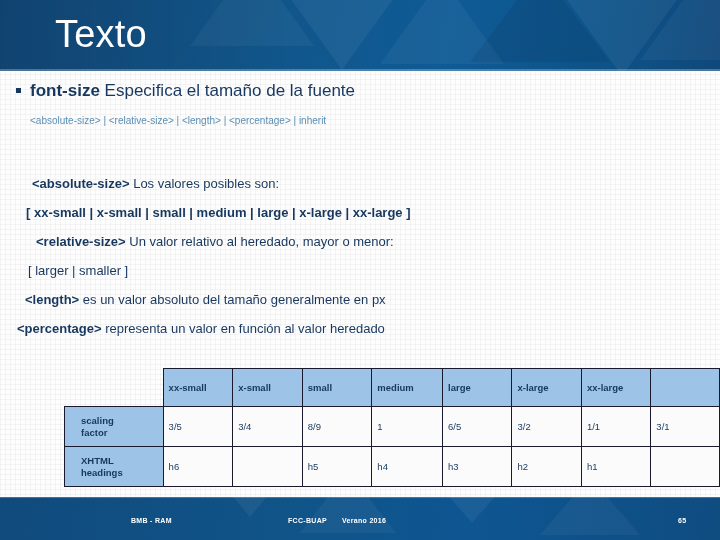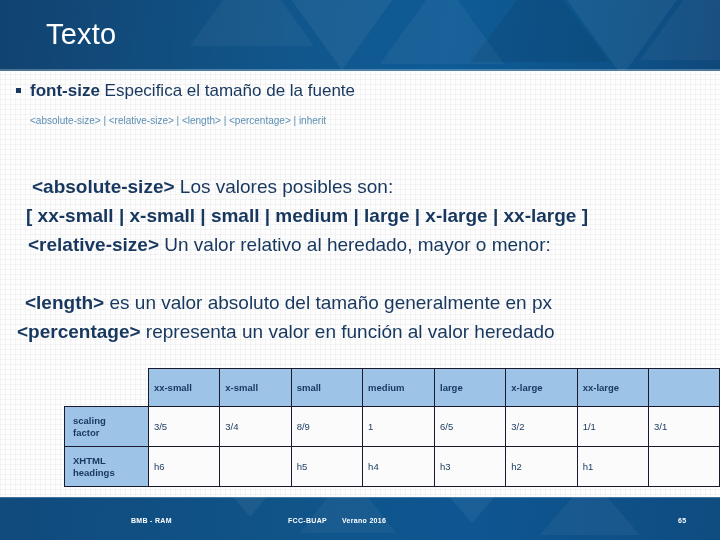--- a/index.html
+++ b/index.html
@@ -52,23 +52,23 @@
     border-color: transparent transparent rgba(0,0,0,0.07) transparent;
   }
   #header-shade-left {
     position: absolute;
     left: 0; top: 0;
     width: 300px; height: 71px;
     background: linear-gradient(90deg, rgba(0,0,0,0.10), rgba(0,0,0,0));
   }
   #title {
     position: absolute;
-    left: 46px;
+    left: 55px;
     top: 14px;
-    font-size: 29px;
+    font-size: 38px;
     line-height: 40px;
     color: #ffffff;
     letter-spacing: 0.2px;
     white-space: nowrap;
   }
   #header-bottom-edge {
     position: absolute;
     left: 0; top: 69px;
     width: 720px; height: 2px;
     background: rgba(255,255,255,0.25);
@@ -102,21 +102,21 @@
   }
   .lvl1 b { font-weight: bold; }
 
   .sub {
     font-size: 10px;
     color: #5c8fb5;
     font-weight: normal;
   }
 
   .lvl2 {
-    font-size: 19px;
+    font-size: 13px;
   }
   .lvl2 b { font-weight: bold; }
 
   
   #tbl {
     position: absolute;
     left: 64px;
     top: 368px;
     border-collapse: collapse;
     font-size: 9.5px;
@@ -139,21 +139,21 @@
     background: #9dc3e6;
     font-weight: bold;
     height: 25px;
     width: 62px;
   }
   #tbl td.rh {
     background: #9dc3e6;
     font-weight: bold;
     width: 68px;
     line-height: 12px;
-    padding: 3px 8px;
+    padding: 3px 16px;
   }
   #tbl tr.body-row td { height: 27px; }
   .rh-l1 { display: block; }
   .rh-l2 { display: block; }
 
   
   #footer {
     position: absolute;
     left: 0; top: 497px;
     width: 720px;
@@ -205,24 +205,25 @@
 
     <div class="line sub" style="left:30px; top:44px;">&lt;absolute-size&gt; | &lt;relative-size&gt; | &lt;length&gt; | &lt;percentage&gt; | inherit</div>
 
 
     <div class="line lvl2" style="left:32px; top:105px;">
       <b>&lt;absolute-size&gt;</b><span> Los valores posibles son:</span>
     </div>
 
     <div class="line lvl2" style="left:26px; top:134px;font-weight:bold;">[ xx-small | x-small | small | medium | large | x-large | xx-large ]</div>
 
-    <div class="line lvl2" style="left:28px; top:163px;text-align:center;">
+    <div class="line lvl2" style="left:36px; top:163px;text-align:center;">
       <b>&lt;relative-size&gt;</b><span> Un valor relativo al heredado, mayor o menor:</span>
     </div>
 
+    <div class="line lvl2" style="left:28px; top:192px;">[ larger | smaller ]</div>
 
     <div class="line lvl2" style="left:25px; top:221px;">
       <b>&lt;length&gt;</b><span> es un valor absoluto del tamaño generalmente en px</span>
     </div>
 
     <div class="line lvl2" style="left:17px; top:250px;">
       <b>&lt;percentage&gt;</b><span> representa un valor en función al valor heredado</span>
     </div>
   </div>
 

